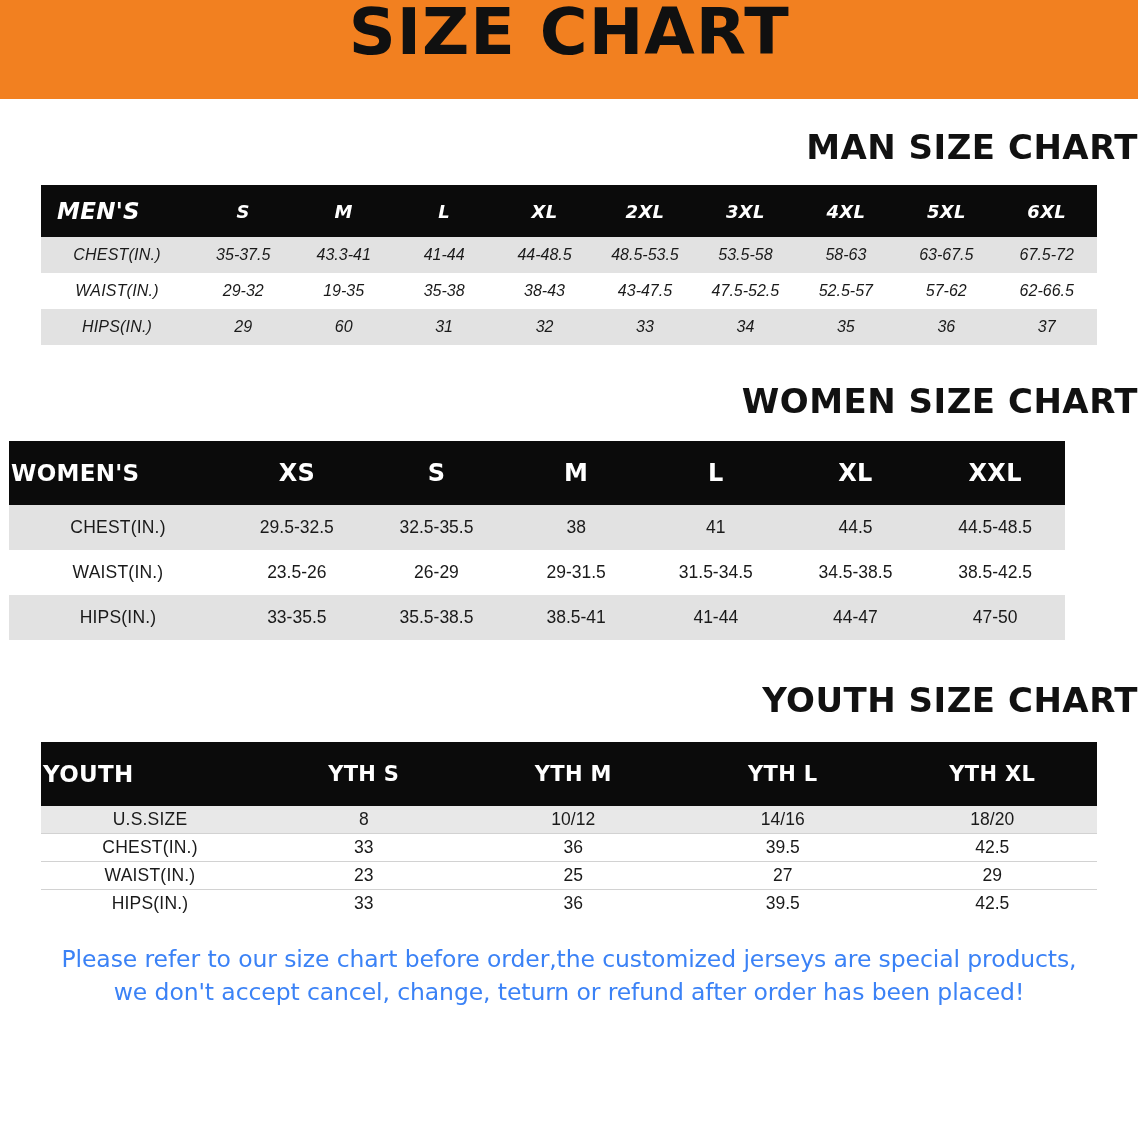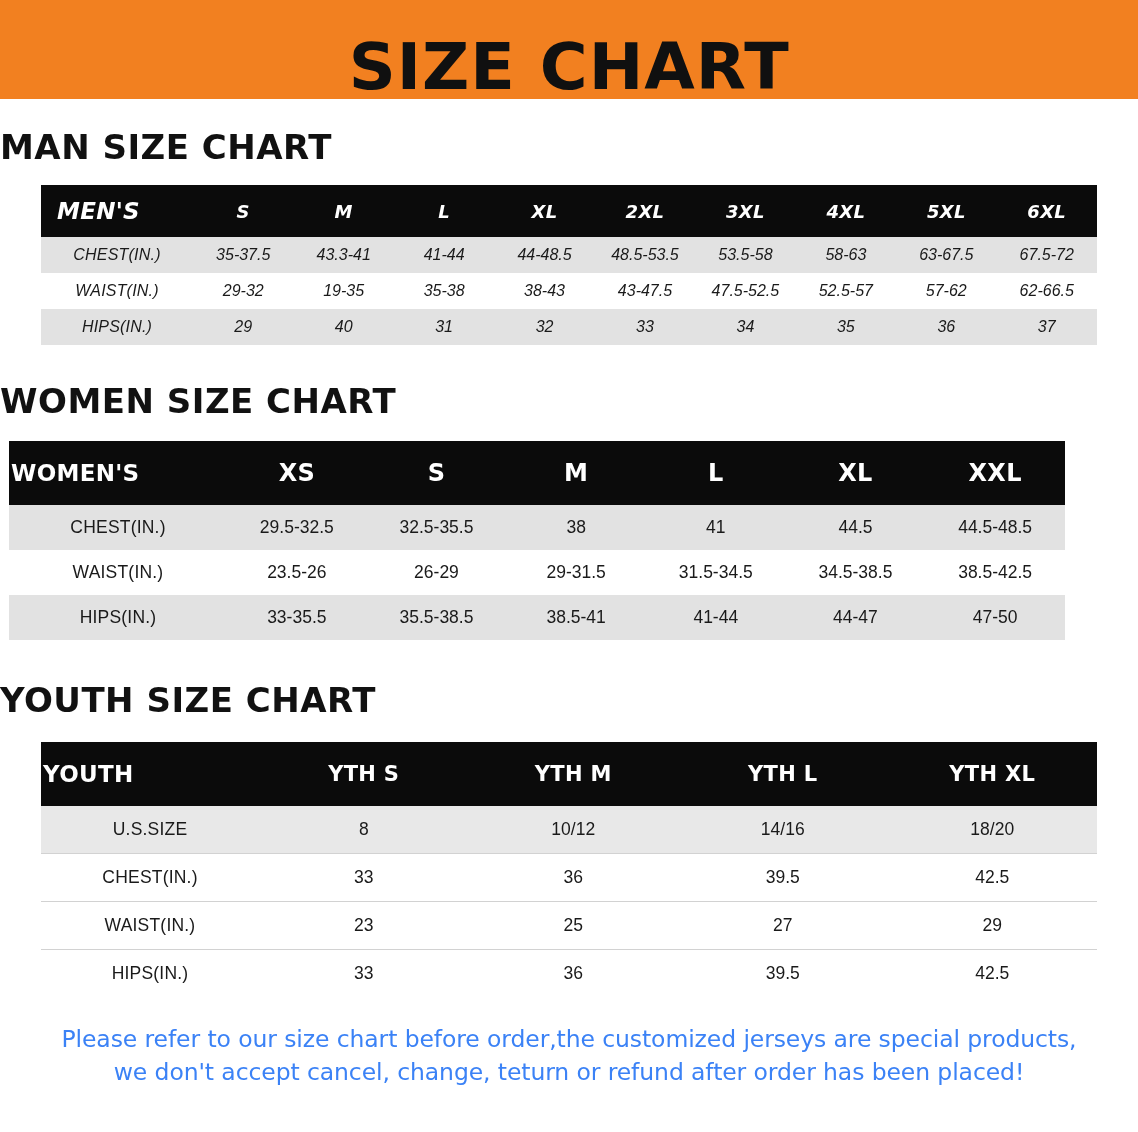--- a/index.html
+++ b/index.html
@@ -20,36 +20,36 @@
     position: relative;
     background: #ffffff;
   }
 
   
   .banner {
     width: 100%;
     height: 99px;
     background: #f28020;
     display: flex;
-    align-items: flex-end;
+    align-items: flex-start;
     justify-content: center;
   }
   .banner-title {
     font-family: "DejaVu Sans", sans-serif;
     font-weight: 700;
     font-size: 64px;
     letter-spacing: 1px;
     color: #101010;
     line-height: 1;
     transform: scaleX(1.02);
   }
 
   
   .section-title {
-    text-align: left;
+    text-align: right;
     font-family: "DejaVu Sans", sans-serif;
     font-weight: 700;
     font-size: 34px;
     color: #111111;
     letter-spacing: 0.5px;
   }
   .t-man    { margin-top: 28px; }
   .t-women  { margin-top: 36px; }
   .t-youth  { margin-top: 40px; }
 
@@ -103,21 +103,21 @@
   .women-table col.c0 { width: 218px; }
   .women-table thead th { font-size: 24px; }
   .women-table thead th.rowlabel { font-size: 23px; }
   .women-table thead th { padding: 18px 2px; }
   .women-table tbody td { font-size: 17.5px; padding: 12px 2px; }
 
   
   .youth-table col.c0 { width: 218px; }
   .youth-table thead th { font-size: 21px; padding: 19px 2px; margin-left: 24px; }
   .youth-table thead th.rowlabel { font-size: 23px; }
-  .youth-table tbody td { font-size: 17.5px; padding: 13px 2px; }
+  .youth-table tbody td { font-size: 17.5px; padding: 3px 2px; }
   .youth-table tbody tr td { background: #ffffff; }
   .youth-table tbody tr.shade td { background: #e8e8e8; }
   .youth-table tbody tr.bordered td { border-bottom: 1px solid #d2d2d2; }
 
   .mt-men { margin-top: 18px; font-style: italic; }
   .mt-women { margin-top: 20px; margin-left: 9px; }
   .mt-youth { margin-top: 22px; }
 
   
   .note {
@@ -192,21 +192,21 @@
           <td>38-43</td>
           <td>43-47.5</td>
           <td>47.5-52.5</td>
           <td>52.5-57</td>
           <td>57-62</td>
           <td>62-66.5</td>
         </tr>
         <tr class="shade">
           <td class="rowlabel">HIPS(IN.)</td>
           <td>29</td>
-          <td>40</td>
+          <td>60</td>
           <td>31</td>
           <td>32</td>
           <td>33</td>
           <td>34</td>
           <td>35</td>
           <td>36</td>
           <td>37</td>
         </tr>
       </tbody>
     </table>

